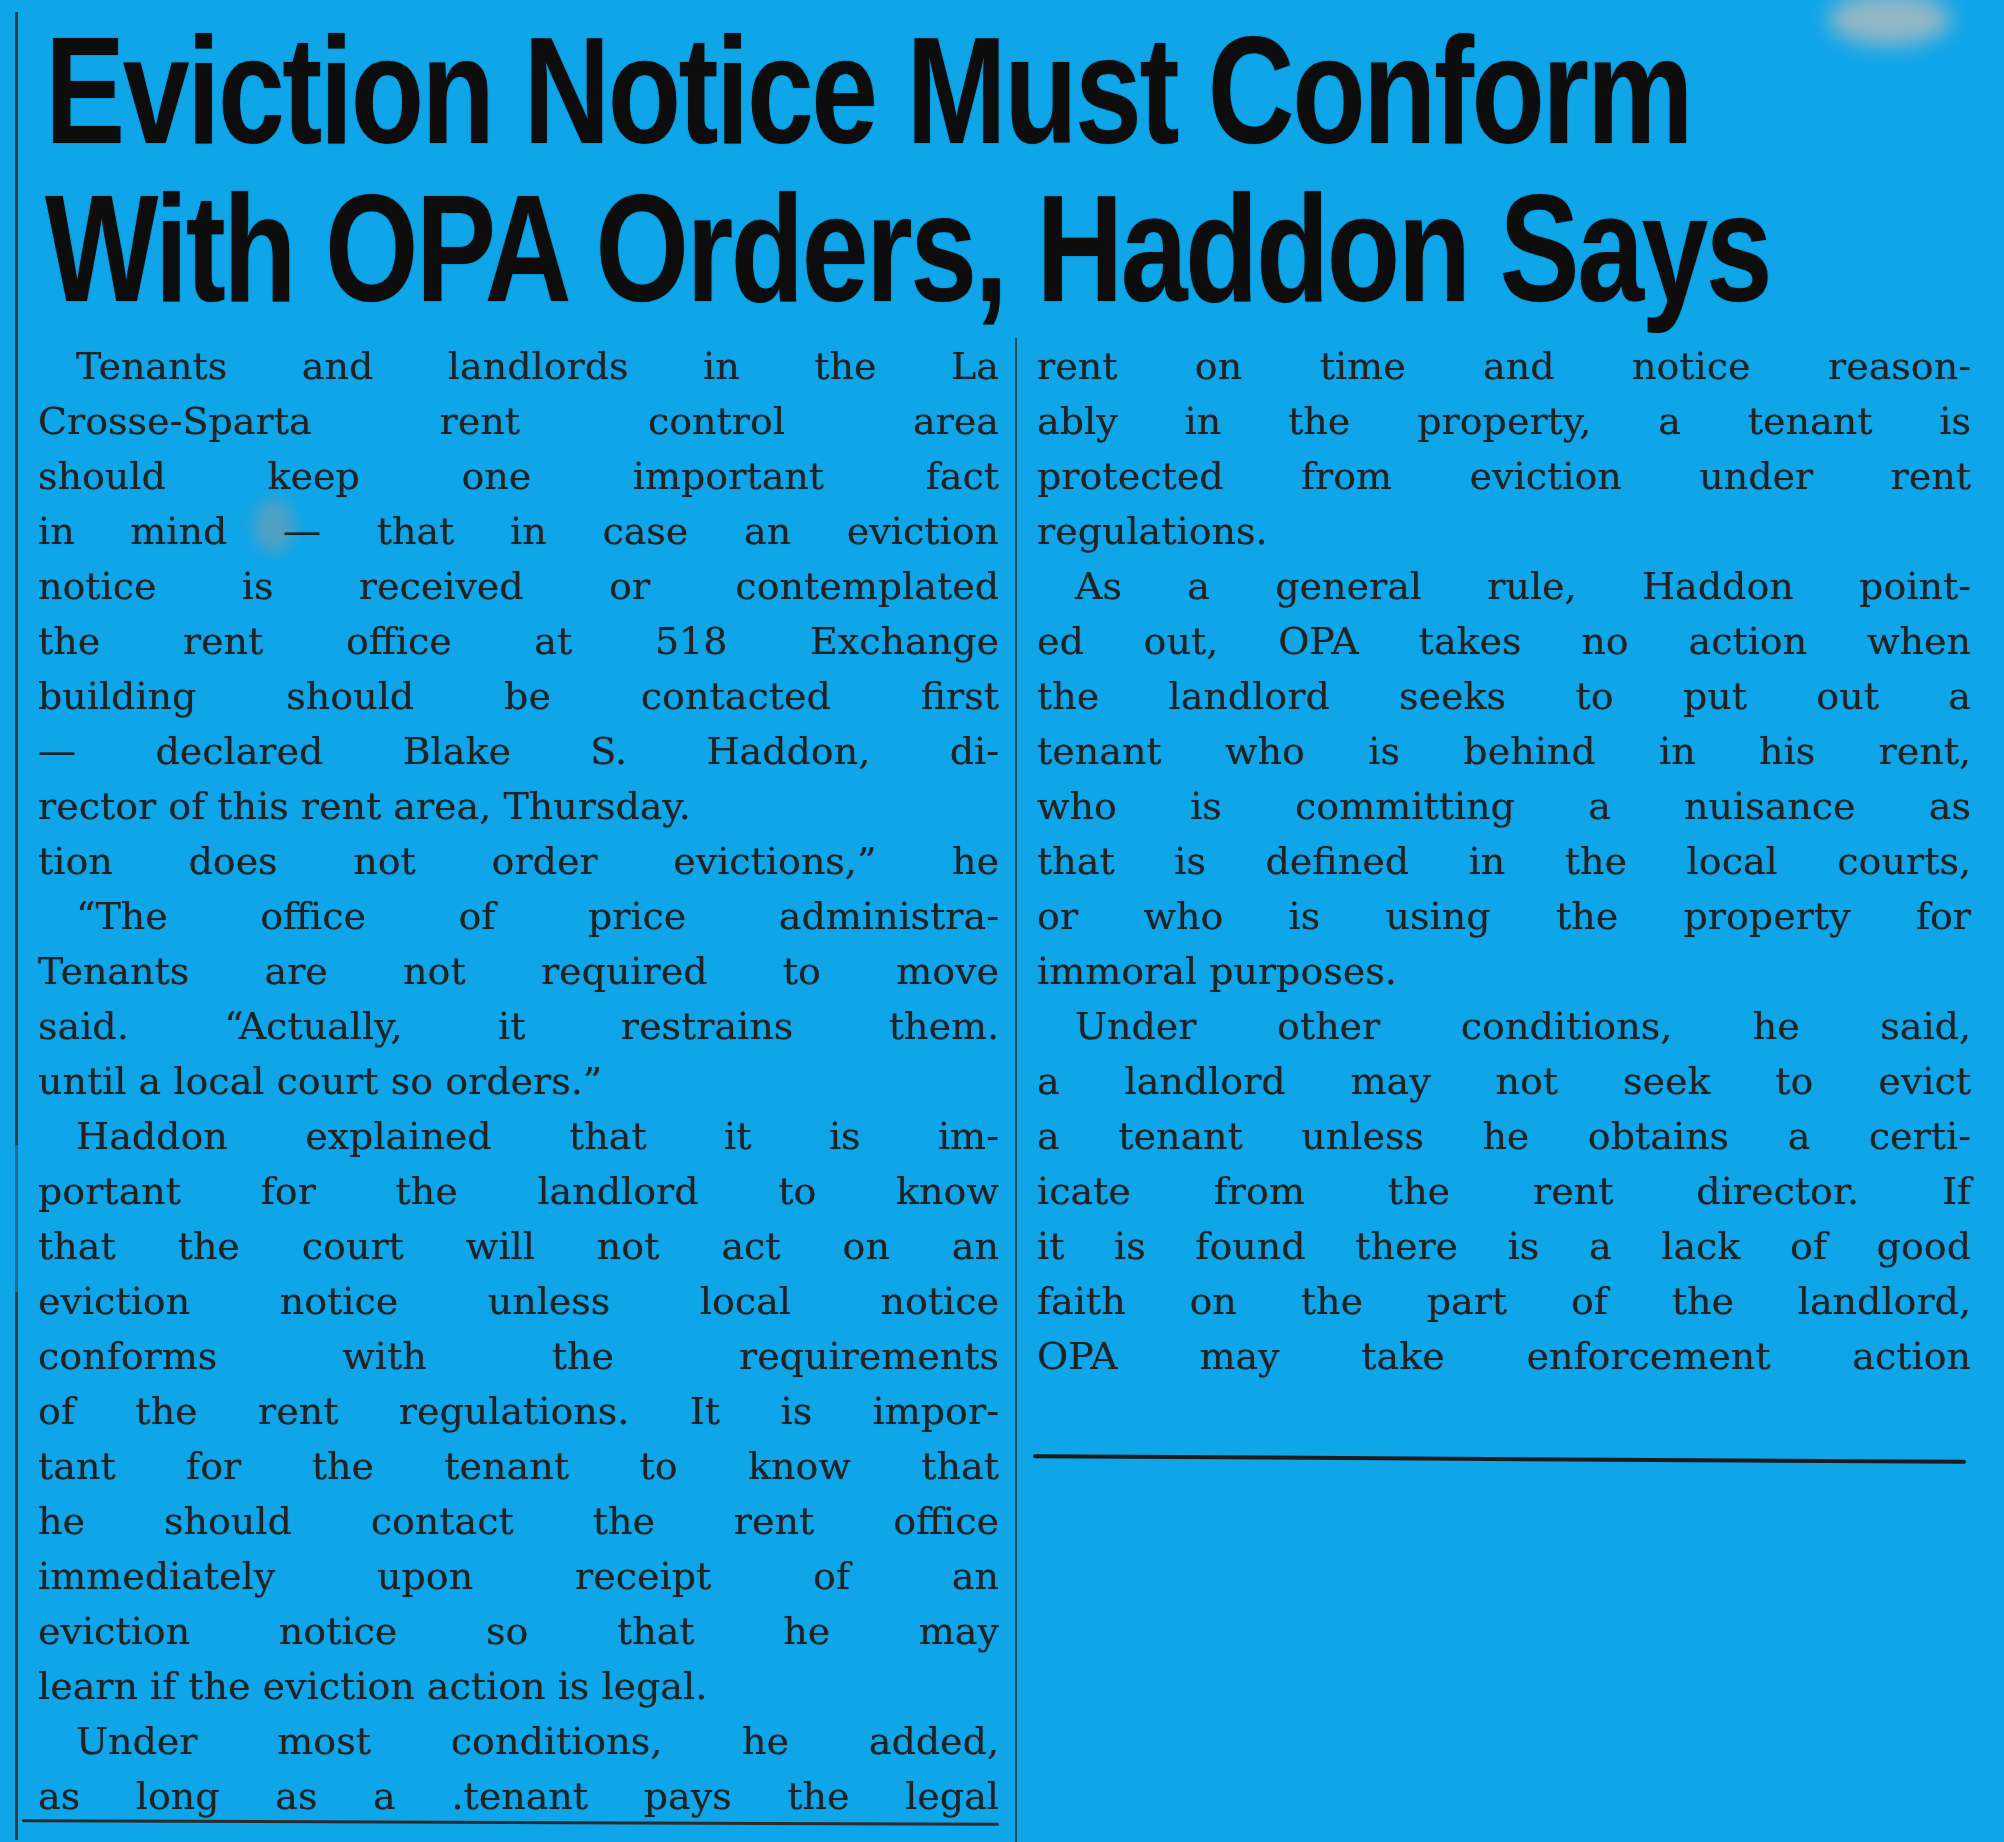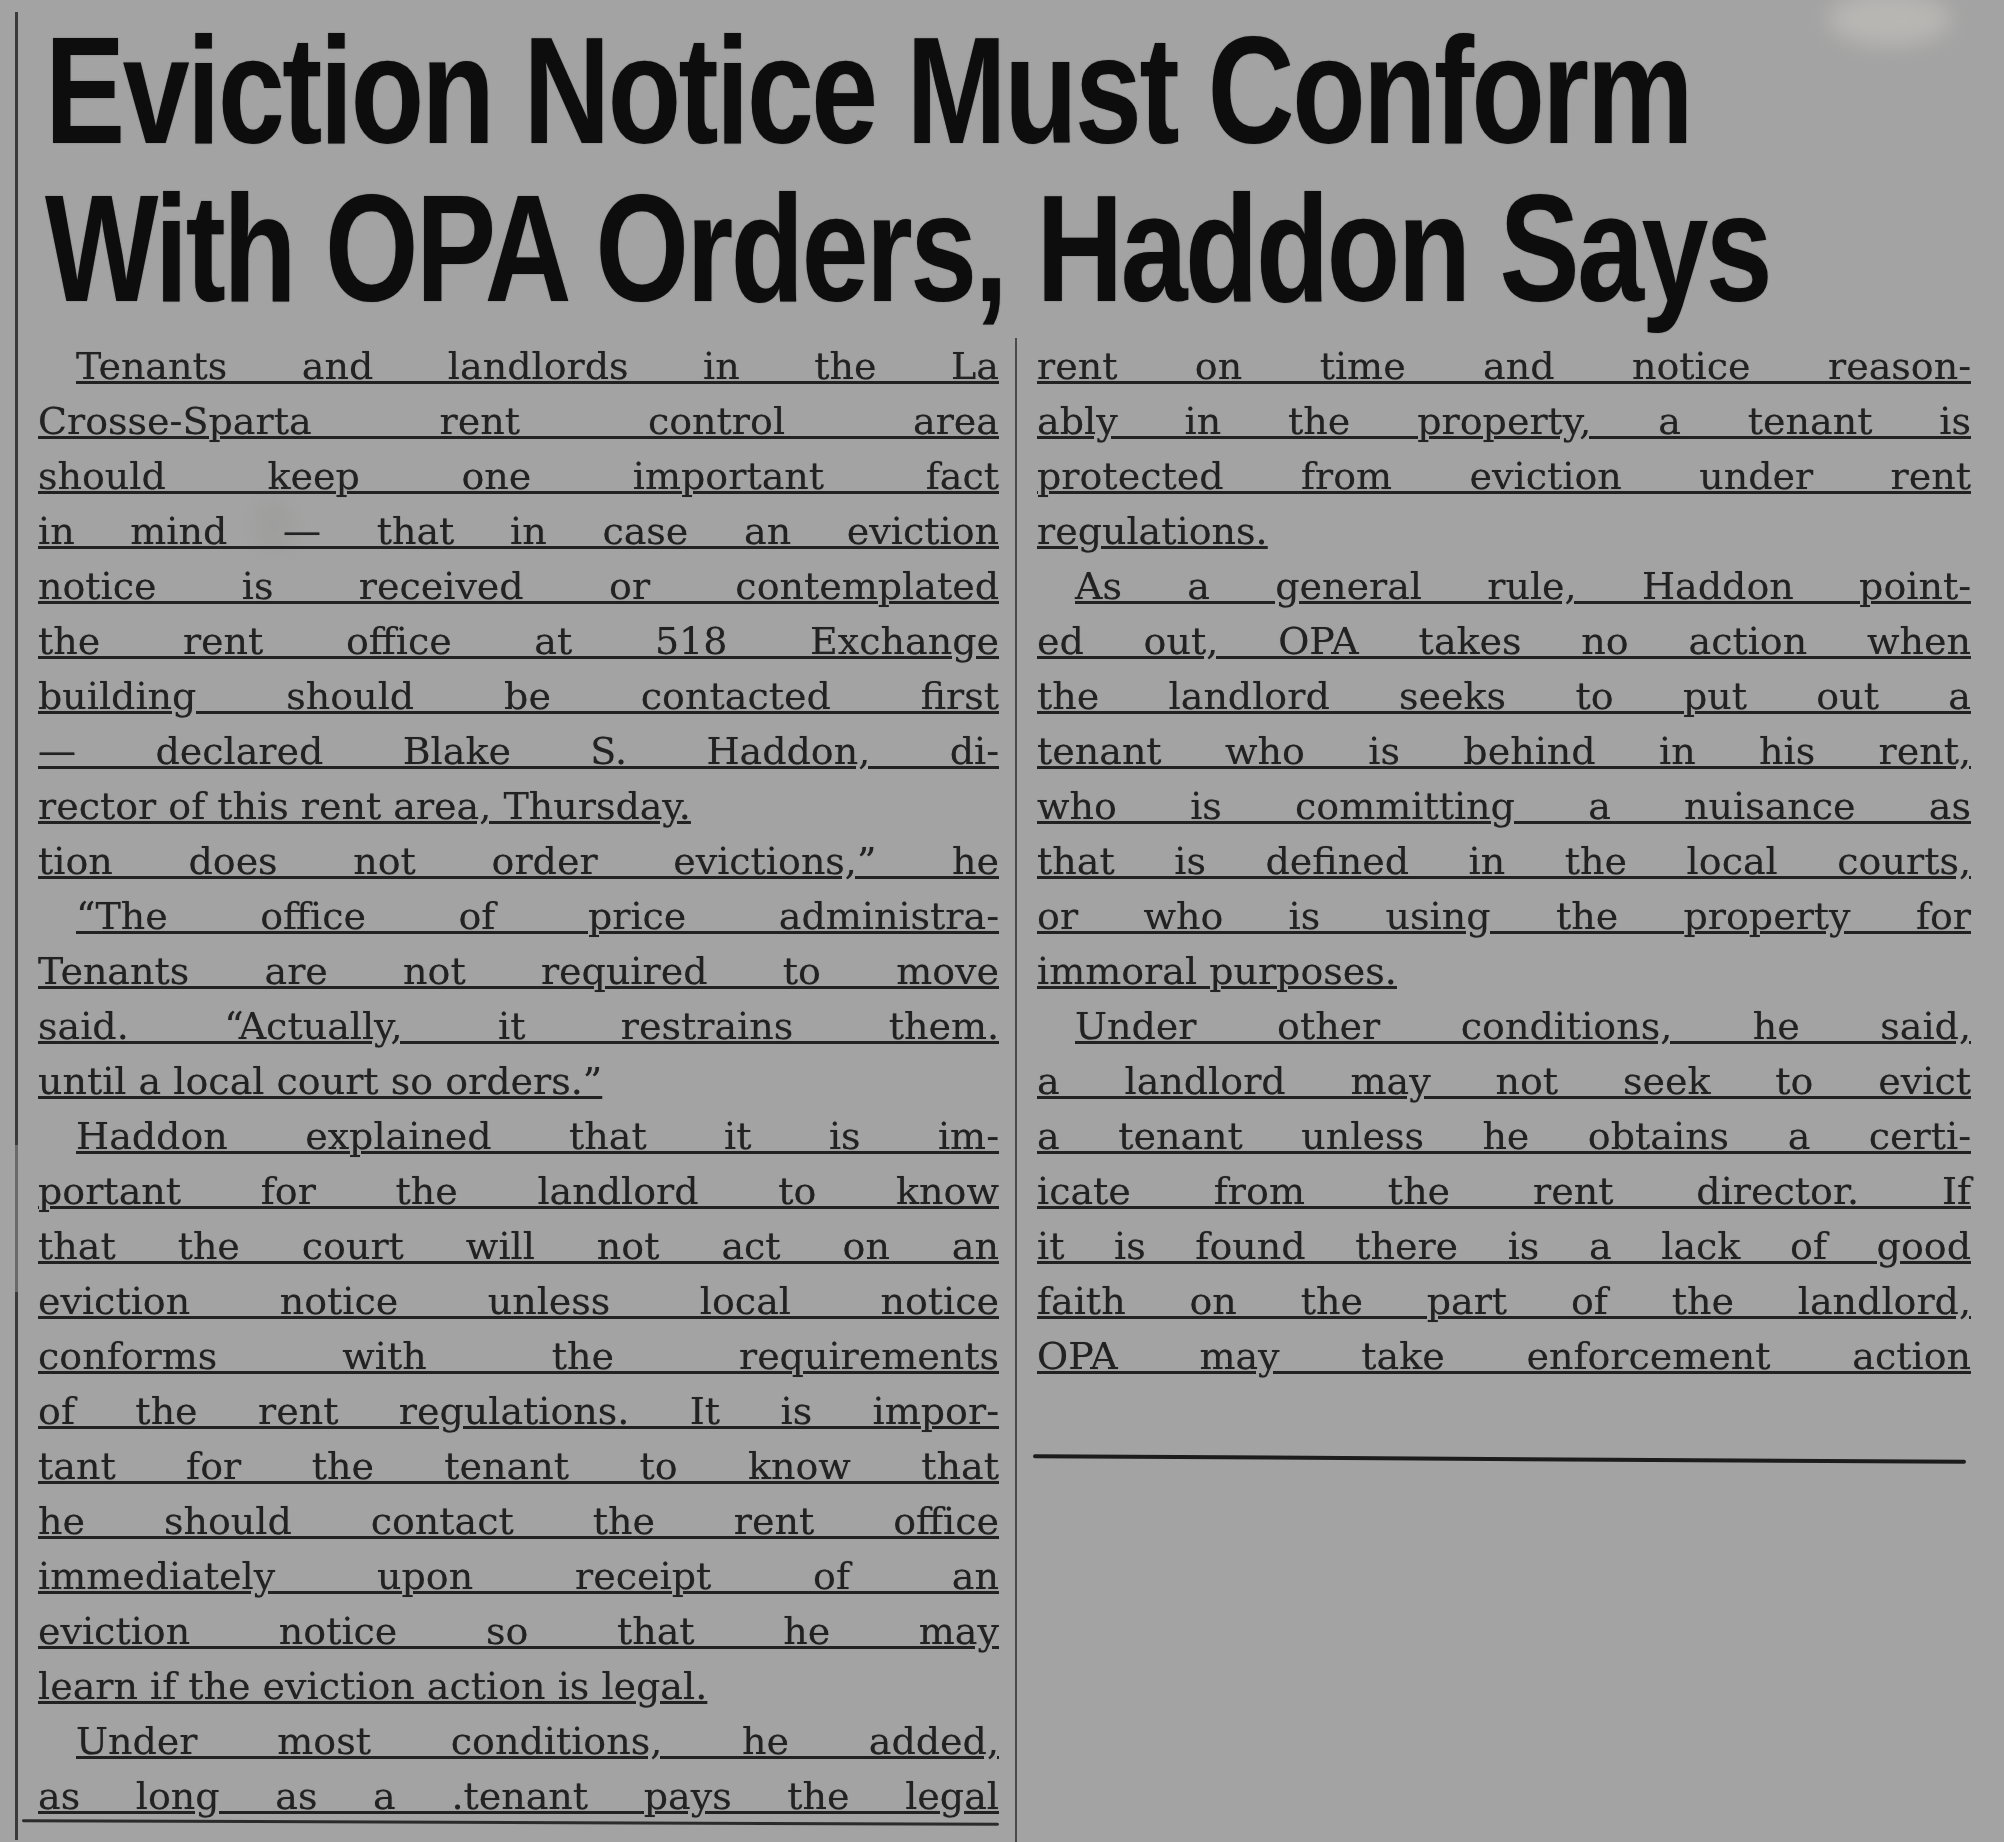--- a/index.html
+++ b/index.html
@@ -1,20 +1,20 @@
 <!DOCTYPE html>
 <html style="font-size:12.3px"><head>
 <meta charset="utf-8">
 <style>
   html, body { margin: 0; padding: 0; }
   .page {
     position: relative;
     width: 2005px;
     height: 1843px;
-    background: #a3a3a3;
+    background: #0ea5e9;
     overflow: hidden;
     font-family: "DejaVu Serif", serif;
     color: #1d1d1d;
   }
 
   
   .headline {
     position: absolute;
     left: 45px;
     top: 10.8px;
@@ -32,21 +32,20 @@
     text-shadow: 0 0 1.5px rgba(10,10,10,0.45);
   }
 
   
   .col {
     position: absolute;
     top: 339px;
     font-size: 38px;
     color: #222;
     text-shadow: 0 0 0.8px rgba(20,20,20,0.45);
-    text-decoration: underline;
   }
   .col-1 { left: 38px;   width: 961px; }
   .col-2 { left: 1037px; width: 934px; }
 
   .line {
     height: 55px;
     line-height: 55px;
     text-align: justify;
     text-align-last: justify;
     white-space: nowrap;

